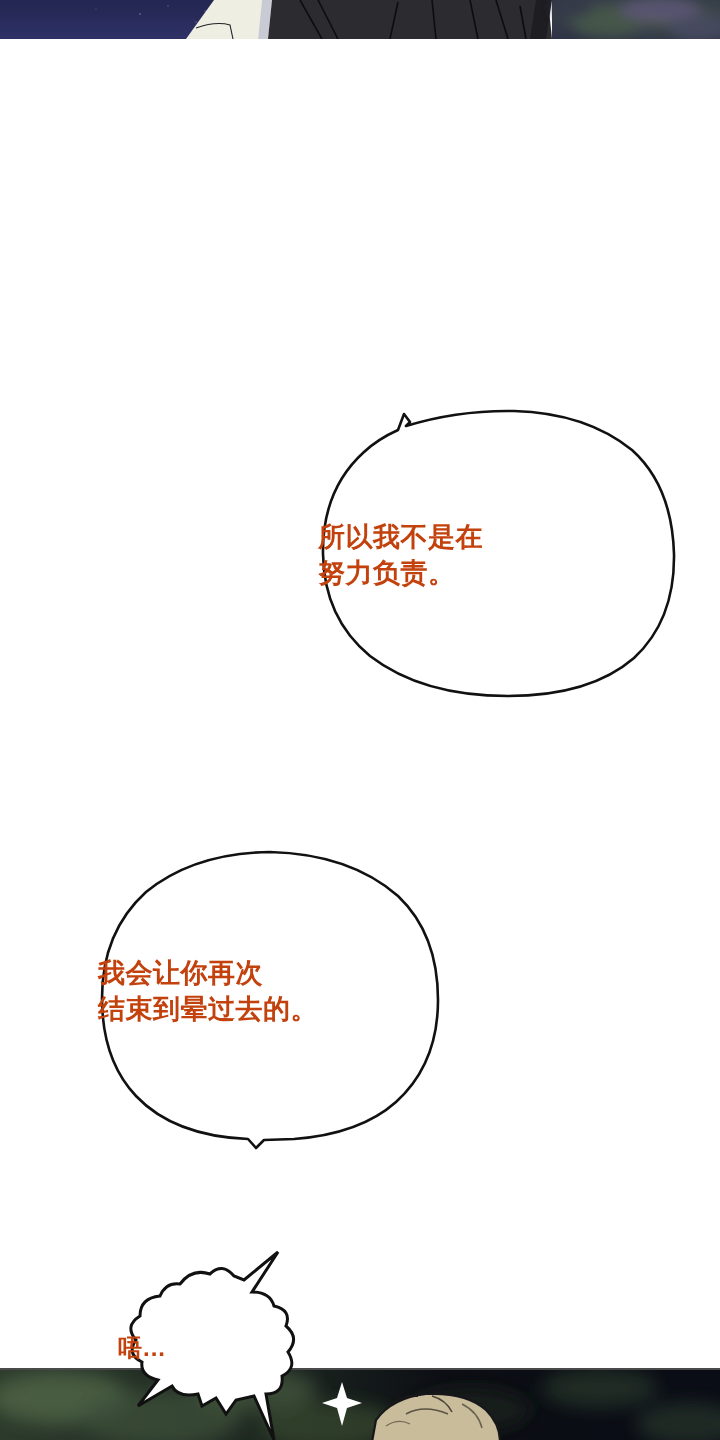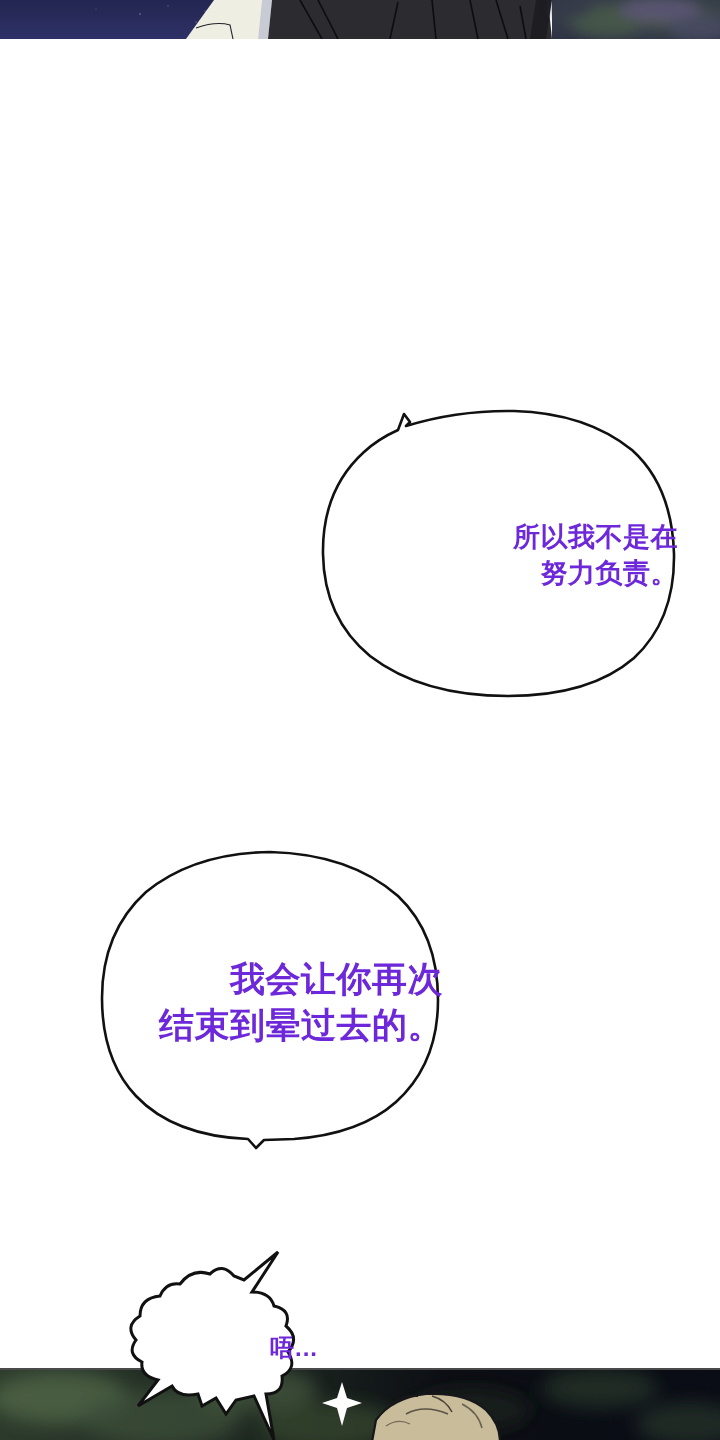--- a/index.html
+++ b/index.html
@@ -59,22 +59,22 @@
     position: absolute;
     inset: 0;
     width: 100%;
     height: 100%;
     overflow: visible;
   }
   .bubble-text {
     position: absolute;
     left: 0;
     width: 100%;
-    text-align: right;
-    color: #6d28d9;
+    text-align: left;
+    color: #c2410c;
     font-weight: bold;
     line-height: 1.32;
     white-space: pre-line;
     letter-spacing: 0.5px;
   }
 
   #bubble-1 {
     left: 318px;
     top: 408px;
     width: 360px;
@@ -86,21 +86,21 @@
   }
 
   #bubble-2 {
     left: 98px;
     top: 848px;
     width: 345px;
     height: 300px;
   }
   #bubble-2 .bubble-text {
     top: 108px;
-    font-size: 35px;
+    font-size: 27px;
   }
 
   #bubble-3 {
     left: 118px;
     top: 1258px;
     width: 200px;
     height: 182px;
   }
   #bubble-3 .bubble-text {
     top: 74px;

